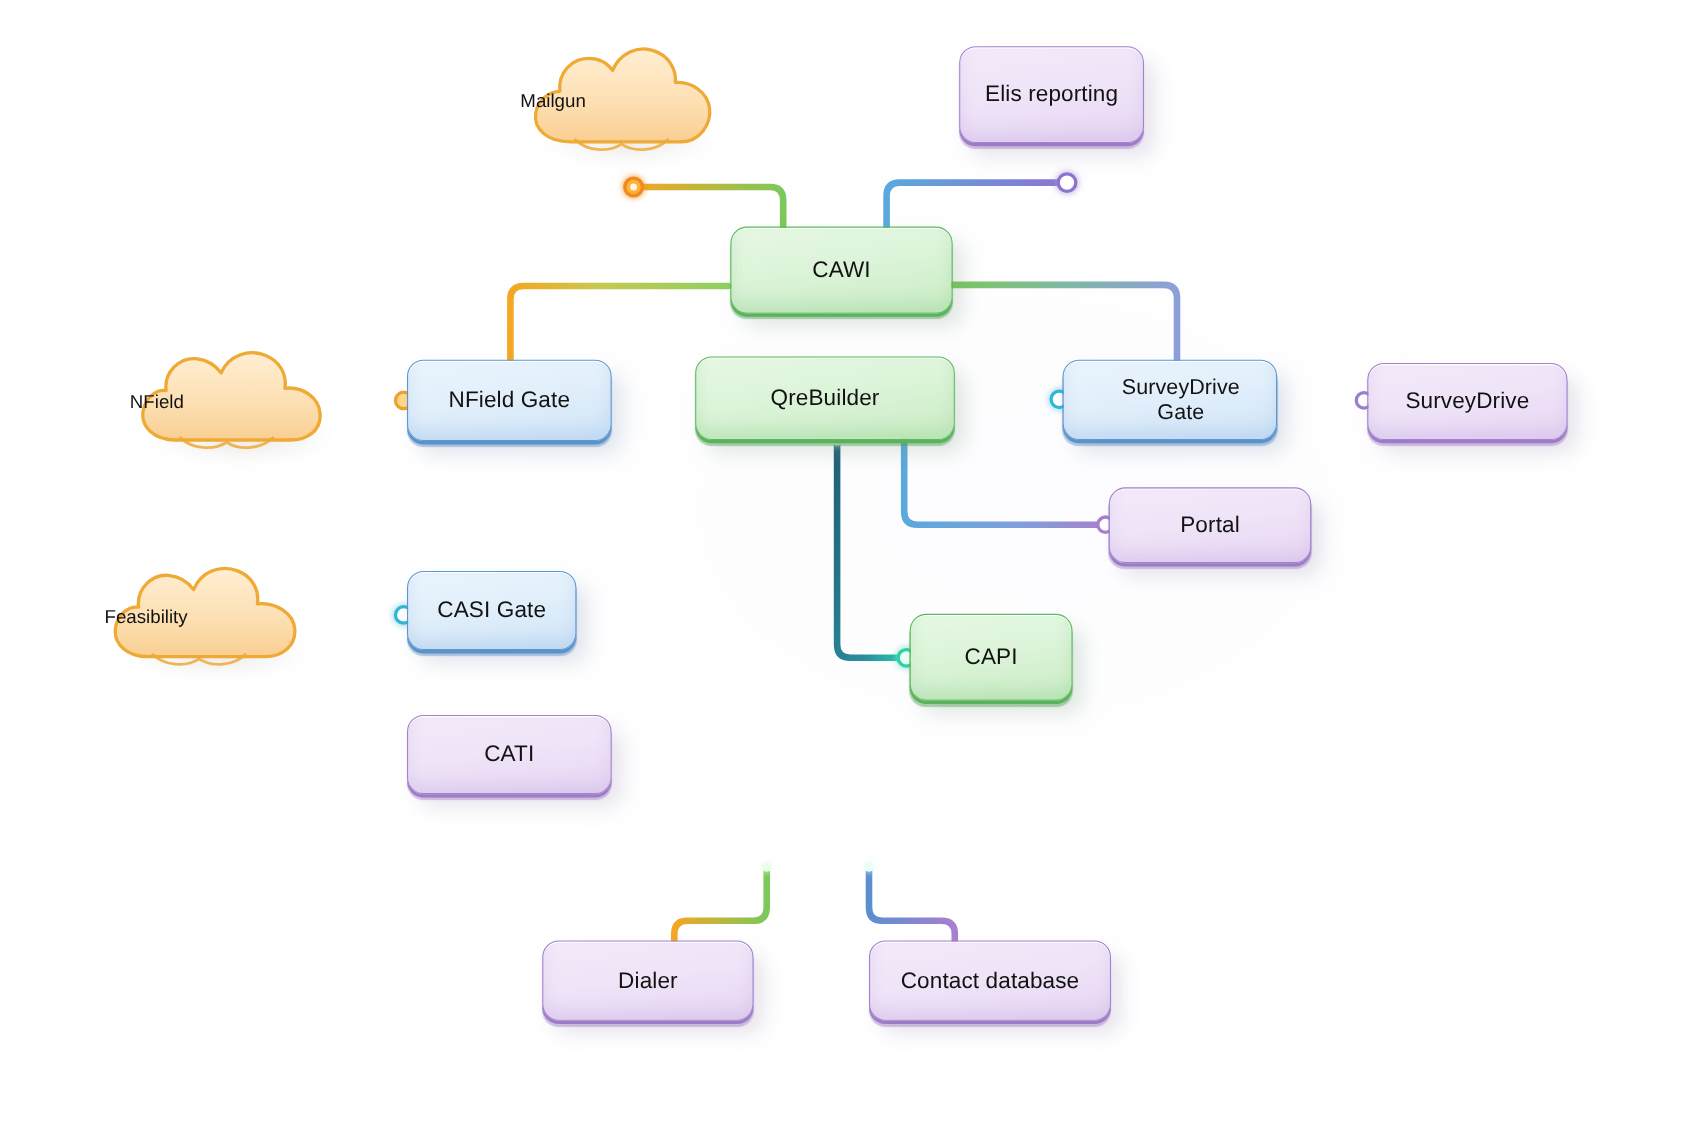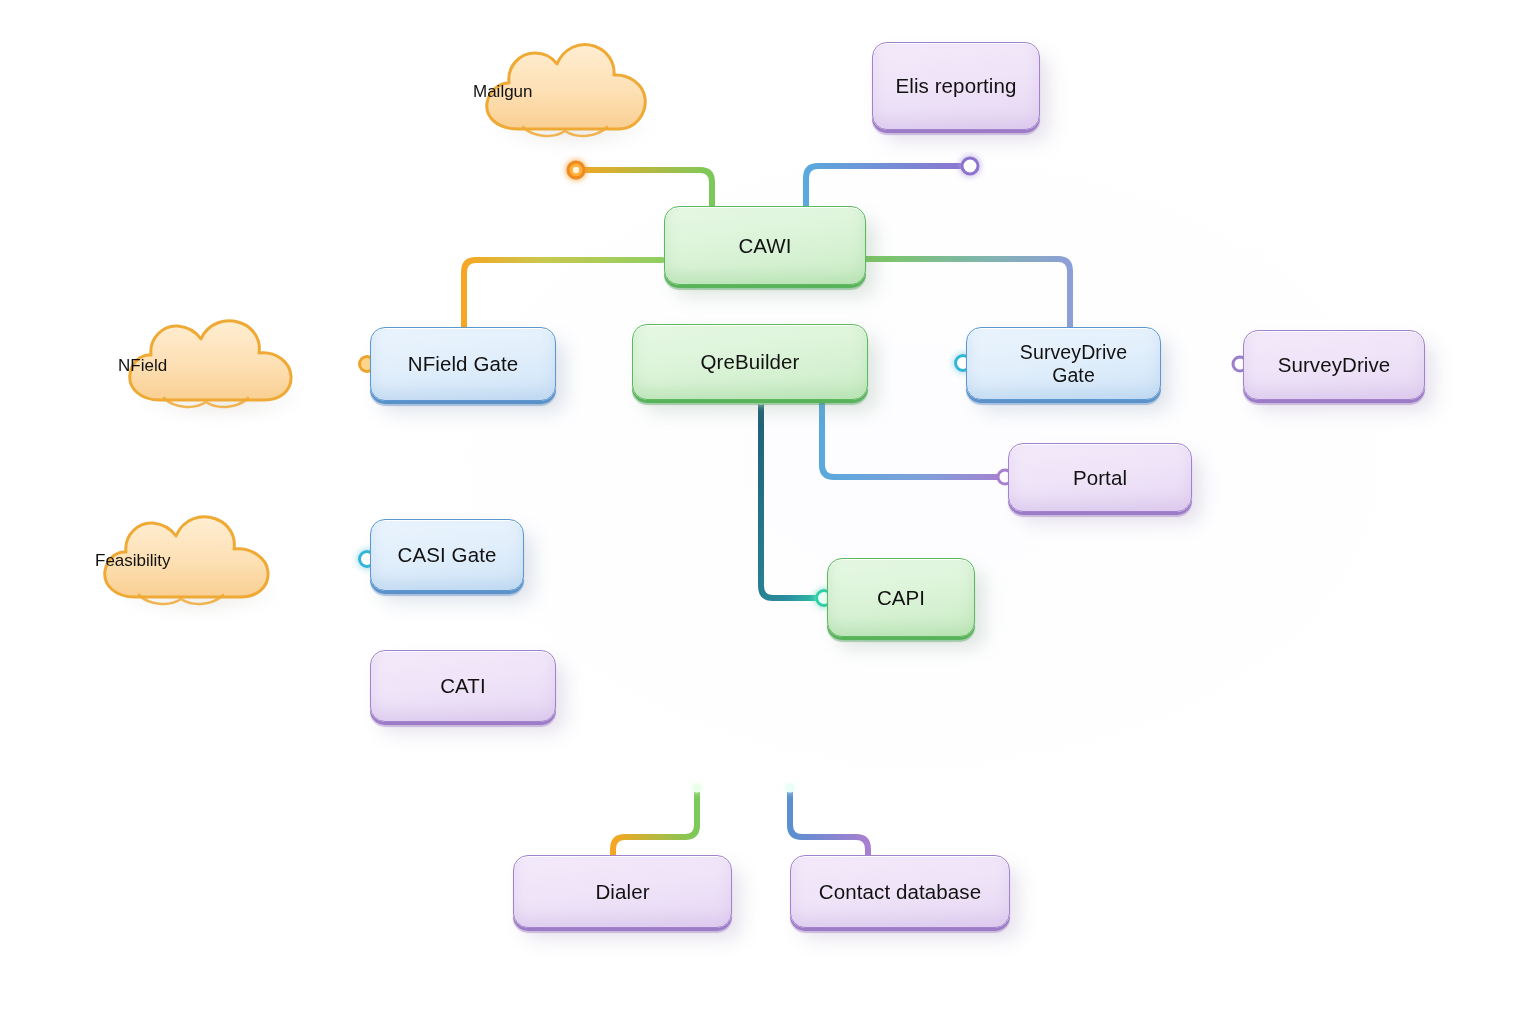--- a/index.html
+++ b/index.html
@@ -318,21 +318,21 @@
 
   <div class="node n-green" style="left:827px;top:558px;width:148px;height:79px;">
     <span class="lbl">CAPI</span>
   </div>
 
   <div class="node n-purple" style="left:370px;top:650px;width:186px;height:72px;">
     <span class="lbl">CATI</span>
   </div>
 
 
-  <div class="node n-purple" style="left:513px;top:855px;width:219px;height:73px;">
+  <div class="node n-purple" style="left:493px;top:855px;width:192px;height:73px;">
     <span class="lbl">Dialer</span>
   </div>
 
   <div class="node n-purple" style="left:758px;top:855px;width:220px;height:73px;margin-left:32px;">
     <span class="lbl">Contact database</span>
   </div>
 
 </div>
 
 </body></html>

